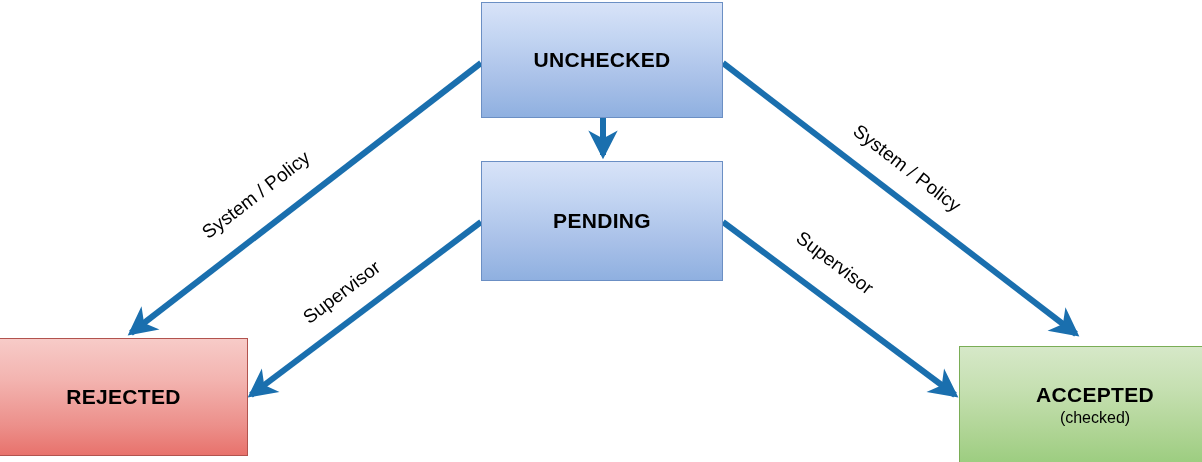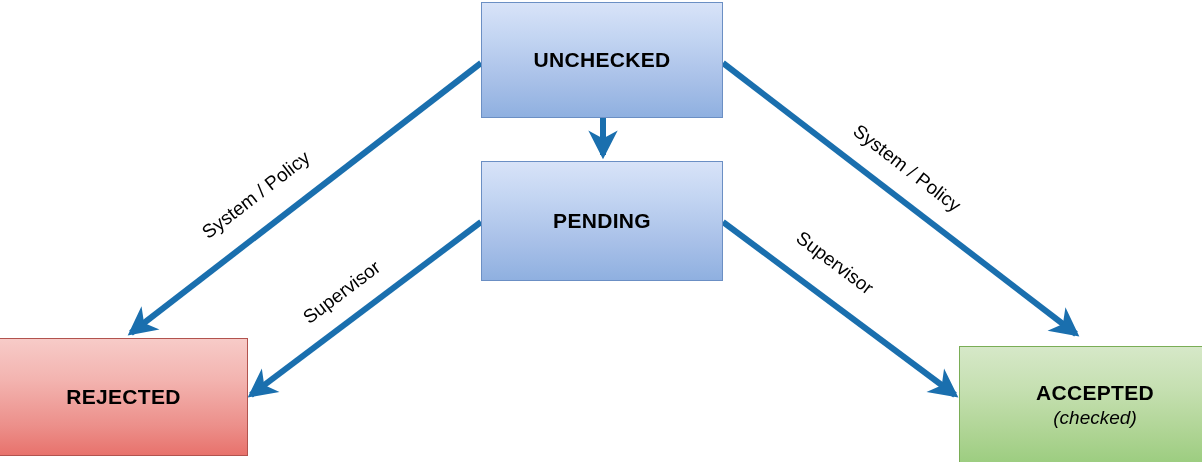--- a/index.html
+++ b/index.html
@@ -35,24 +35,23 @@
     line-height: 1.15;
   }
   .node-title {
     font-weight: bold;
     font-size: 21px;
     color: #000000;
     letter-spacing: 0.3px;
   }
   .node-sub {
     font-weight: normal;
-    font-size: 19px;
+    font-size: 16px;
     color: #000000;
     margin-top: 2px;
-    font-style: italic;
   }
   
   .node-blue {
     background: linear-gradient(to bottom, #d8e3f8 0%, #c3d5f2 30%, #a8c0e8 68%, #8fb0e0 100%);
     border: 1px solid #6b8fc4;
   }
   
   .node-red {
     background: linear-gradient(to bottom, #f7cbc8 0%, #f3b4b0 35%, #ec8f8a 75%, #e8726c 100%);
     border: 1px solid #b2534e;

